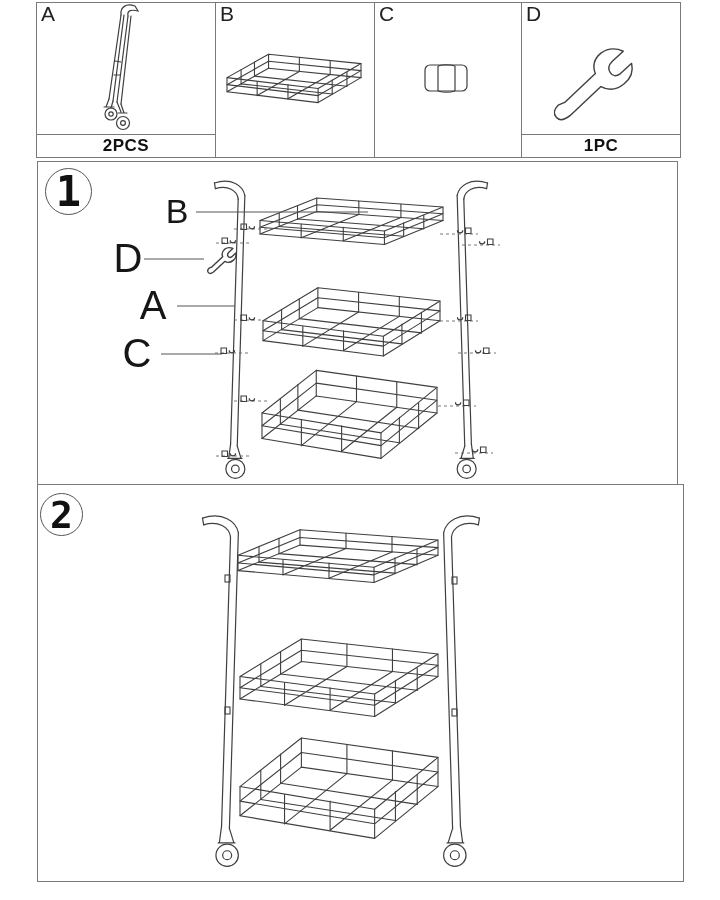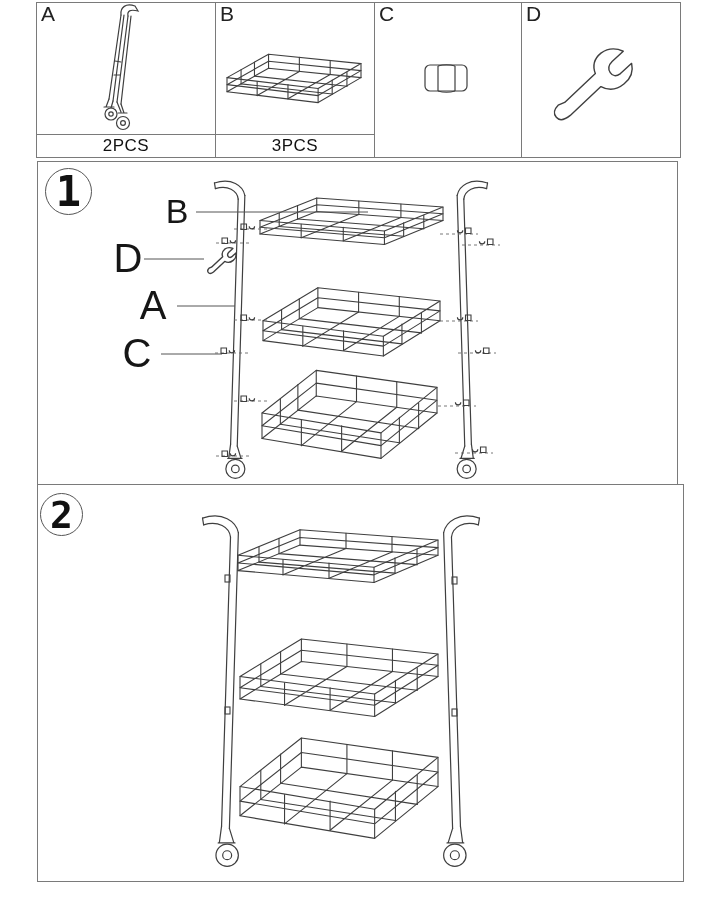--- a/index.html
+++ b/index.html
@@ -19,21 +19,21 @@
     border-right:1px solid #7a7a7a;box-sizing:border-box;
   }
   .part-cell:last-child{border-right:none;}
   .part-drawing{flex:1;position:relative;overflow:hidden;}
   .part-drawing svg{position:absolute;left:0;top:0;}
   .part-label{
     position:absolute;top:-1px;left:4px;font-size:21px;color:#222222;z-index:2;
   }
   .part-caption{
     height:22px;border-top:1px solid #7a7a7a;text-align:center;
-    font-size:17px;font-weight:400;letter-spacing:.5px;color:#111111;line-height:21px;
+    font-size:17px;font-weight:700;letter-spacing:.5px;color:#111111;line-height:21px;
   }
 
   
   .step-panel{
     position:absolute;left:37px;border:1px solid #7a7a7a;background:#fff;
     box-sizing:border-box;
   }
   #step1{top:161px;width:641px;height:324px;}
   #step2{top:484px;width:647px;height:398px;}
   .panel-svg{position:absolute;left:0;top:0;width:100%;height:100%;}
@@ -116,21 +116,20 @@
       <div class="part-caption">2PCS</div>
     </div>
 
     <div class="part-cell" style="flex:0 0 159px">
       <div class="part-drawing">
         <span class="part-label">B</span>
         <svg width="157" height="132" viewBox="0 0 157 132">
           <use href="#basket" transform="translate(11,45) scale(0.67,0.78)"></use>
         </svg>
       </div>
-      <div class="part-caption">3PCS</div>
     </div>
 
     <div class="part-cell" style="flex:0 0 147px">
       <div class="part-drawing">
         <span class="part-label">C</span>
         <svg width="145" height="132" viewBox="0 0 145 132">
           <g fill="none" stroke="#3f3f3f" stroke-width="1.2">
             <rect x="50" y="62" width="42" height="26" rx="5"></rect>
             <path d="M63,63 V88 M80,63 V88"></path>
             <path d="M63,63 Q71.5,60.5 80,63 M63,88 Q71.5,90.5 80,88"></path>
@@ -139,20 +138,21 @@
       </div>
     </div>
 
     <div class="part-cell" style="flex:1 1 auto">
       <div class="part-drawing">
         <span class="part-label">D</span>
         <svg width="158" height="132" viewBox="0 0 158 132">
           <use href="#wrench" transform="translate(25,25) scale(0.93)"></use>
         </svg>
       </div>
+      <div class="part-caption">1PC</div>
     </div>
   </div>
 
   <div class="step-panel" id="step1">
     <svg class="panel-svg" viewBox="0 0 639 322">
 
       <use href="#sideframe" transform="translate(204,20) scale(0.95)"></use>
       <use href="#sideframe" transform="translate(422,20) scale(-0.95,0.95)"></use>
 
       <use href="#basket" transform="translate(222,30) scale(0.915,0.75)"></use>

